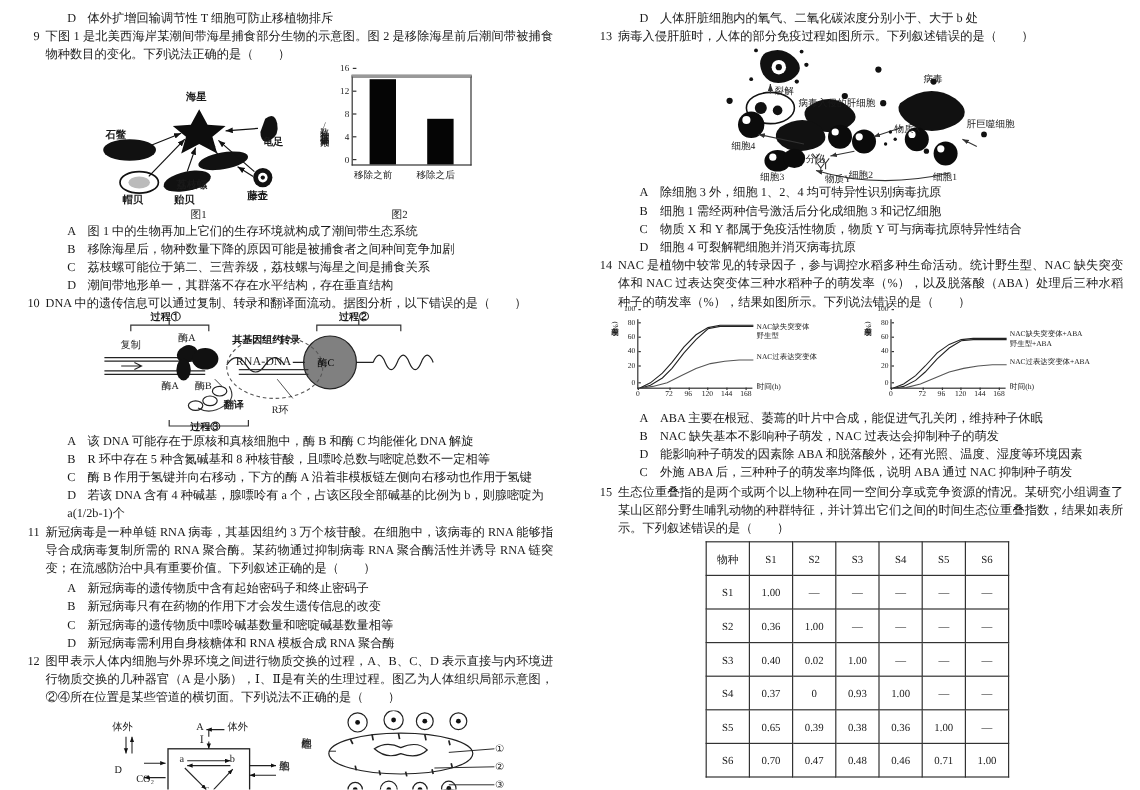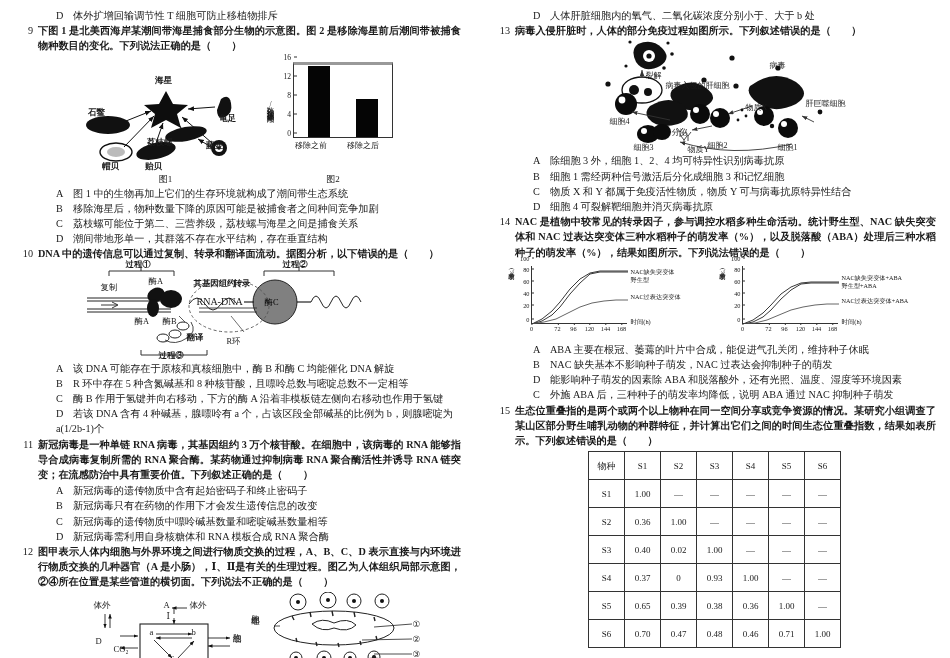--- a/index.html
+++ b/index.html
@@ -11,21 +11,21 @@
     color:#1a1a1a;
     overflow:hidden;
   }
   .page { position:relative; width:950px; height:566px; display:flex; }
   .col { width:475px; padding:8px 14px 0 14px; position:relative; }
   .col.left { padding-left:16px; }
   .col.right { padding-left:18px; }
 
   .q { margin:0 0 1px 0; display:flex; font-size:10.2px; line-height:15.2px; }
   .q .num { width:22px; text-align:right; padding-right:5px; flex:none; font-weight:400; }
-  .q .body { flex:1; text-align:justify;font-weight:bold; }
+  .q .body { flex:1; text-align:justify; }
   .opt { font-size:10.2px; line-height:15.2px; padding-left:40px; }
   .opt .lab { display:inline-block; width:17px; }
 
   .figwrap { display:flex; justify-content:center; align-items:flex-end; margin:2px 0 1px 0; }
   .figcap { text-align:center; font-size:9px; line-height:11px; }
 
   
   .foodweb { position:relative; width:175px; height:105px; font-size:8.6px; }
   .foodweb .lb { position:absolute; white-space:nowrap; font-weight:bold; }
 
@@ -121,24 +121,24 @@
             <line x1="46" y1="78" x2="76" y2="47" stroke="#111" stroke-width="1" marker-end="url(#ar)"></line>
             <line x1="78" y1="74" x2="85" y2="54" stroke="#111" stroke-width="1" marker-end="url(#ar)"></line>
             <line x1="104" y1="60" x2="96" y2="50" stroke="#111" stroke-width="1" marker-end="url(#ar)"></line>
             <line x1="137" y1="38" x2="110" y2="40" stroke="#111" stroke-width="1" marker-end="url(#ar)"></line>
             <line x1="134" y1="74" x2="104" y2="48" stroke="#111" stroke-width="1" marker-end="url(#ar)"></line>
             <line x1="133" y1="78" x2="120" y2="70" stroke="#111" stroke-width="1" marker-end="url(#ar)"></line>
           </svg>
           <div class="lb" style="left:77px; top:6px;">海星</div>
           <div class="lb" style="left:10px; top:38px;">石鳖</div>
           <div class="lb" style="left:141px; top:44px;">龟足</div>
-          <div class="lb" style="left:69px; top:68px;">荔枝螺</div>
+          <div class="lb" style="left:69px; top:80px;">荔枝螺</div>
           <div class="lb" style="left:24px; top:92px;">帽贝</div>
           <div class="lb" style="left:67px; top:92px;">贻贝</div>
-          <div class="lb" style="left:128px; top:71px;">藤壶</div>
+          <div class="lb" style="left:128px; top:89px;">藤壶</div>
         </div>
         <div class="figcap">图1</div>
       </div>
 
       <div style="text-align:center; margin-left:14px;">
         <div class="barchart">
           <div class="bc-ylab">潮间带被捕食物种数/种</div>
           <div class="bc-plot">
             <div class="bc-tick" style="bottom:-5px;">0</div>
             <div class="bc-tick" style="bottom:14px;">4</div>

